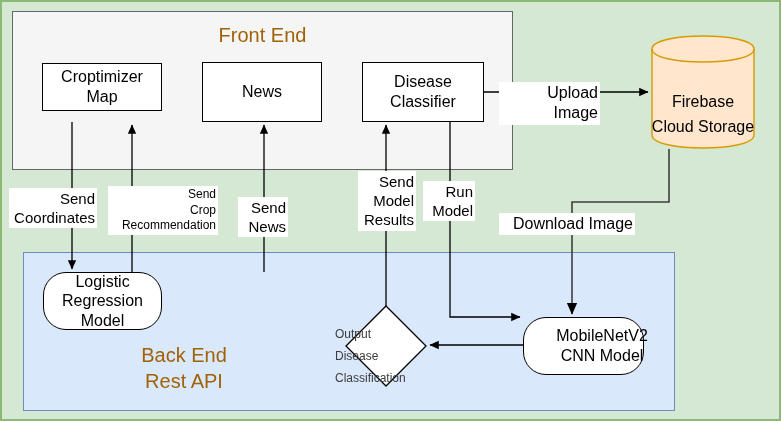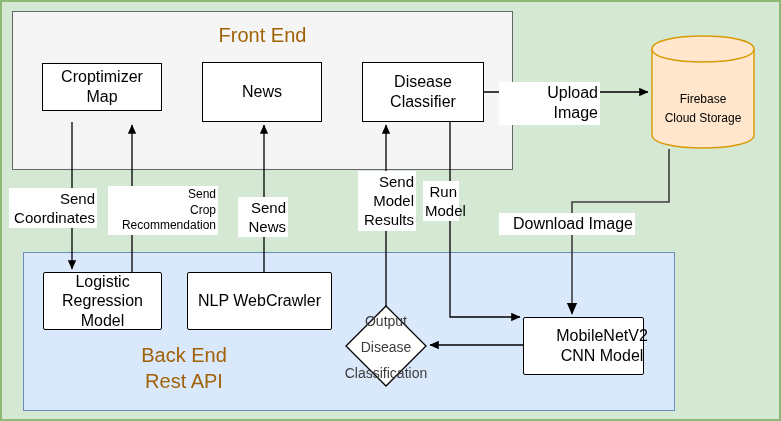--- a/index.html
+++ b/index.html
@@ -29,55 +29,55 @@
   }
   .fe-title { left: 10px; top: 20px; width: 501px; }
   .be-title { left: 67px; top: 340px; width: 230px; }
   .node {
     position: absolute; box-sizing: border-box;
     background: #ffffff; border: 1px solid #000000;
     display: flex; align-items: center; justify-content: center;
     text-align: center; font-size: 16px; line-height: 1.22;
     white-space: pre-line; z-index: 2;
   }
-  .rounded { border-radius: 2px; }
+  .rounded { border-radius: 23px; }
   .n-croptimizer { left: 40px;  top: 61px;  width: 120px; height: 48px; }
   .n-news       { left: 200px; top: 60px;  width: 120px; height: 60px; }
   .n-disease    { left: 360px; top: 60px;  width: 122px; height: 60px; }
   .n-logistic   { left: 41px;  top: 270px; width: 119px; height: 58px; }
   .n-nlp        { left: 185px; top: 270px; width: 145px; height: 58px; }
   .n-mobilenet  { left: 521px; top: 315px; width: 121px; height: 58px; padding-left: 37px; }
   .cylinder-wrap { position: absolute; left: 649px; top: 33px; width: 104px; height: 114px; z-index: 2; }
   .cylinder-wrap svg { position: absolute; left: 0; top: 0; }
   .storage-label {
     position: absolute; left: 0; top: 55px; width: 104px;
-    text-align: center; font-size: 12px; line-height: 1.55;
+    text-align: center; font-size: 16px; line-height: 1.55;
     white-space: pre-line; color: #000;
   }
   .diamond-wrap { position: absolute; left: 343px; top: 303px; width: 82px; height: 82px; z-index: 2; }
   .diamond-wrap svg { position: absolute; left: 0; top: 0; }
   .diamond-label {
-    position: absolute; left: -10px; top: 4px; width: 102px;
-    text-align: center; font-size: 14px; line-height: 1.85;
+    position: absolute; left: -10px; top: 18px; width: 102px;
+    font-size: 12px; line-height: 1.85;
     white-space: pre-line; color: #3c3c3c;
   }
   .edges-overlay {
     position: absolute; left: 0; top: 0; width: 781px; height: 421px;
     z-index: 3; pointer-events: none;
   }
   .edge-label {
     position: absolute; background: #ffffff; text-align: right;
     font-size: 15px; line-height: 1.28; white-space: pre-line;
     z-index: 4; color: #000; padding: 1px 2px; box-sizing: border-box;
   }
   .l-send-coordinates { left: 7px;   top: 186px; width: 88px; }
   .l-send-crop        { left: 106px; top: 184px; width: 110px; font-size: 12px; line-height: 1.3; }
   .l-send-news        { left: 236px; top: 195px; width: 50px; }
   .l-send-model       { left: 356px; top: 169px; width: 58px; }
-  .l-run-model        { left: 421px; top: 179px; width: 36px; }
+  .l-run-model        { left: 421px; top: 179px; width: 52px; }
   .l-upload-image     { left: 497px; top: 80px;  width: 101px; font-size: 16px; }
   .l-download-image   { left: 497px; top: 211px; width: 136px; font-size: 16px; padding-left: 11px; }
 </style>
 </head>
 <body>
 
 <div class="canvas">
 
   <div class="container-box front-end-box"></div>
   <div class="container-box back-end-box"></div>
@@ -88,21 +88,20 @@
 
   <div class="node n-croptimizer">Croptimizer
 Map</div>
   <div class="node n-news">News</div>
   <div class="node n-disease">Disease
 Classifier</div>
 
   <div class="node rounded n-logistic">Logistic
 Regression
 Model</div>
-  <div class="node rounded n-nlp">NLP WebCrawler</div>
   <div class="node rounded n-mobilenet">MobileNetV2
 CNN Model</div>
 
   <div class="diamond-wrap">
     <svg width="82" height="82" viewBox="0 0 82 82">
       <polygon points="41,1 81,41 41,81 1,41" fill="#ffffff" stroke="#000000" stroke-width="1.3"></polygon>
     </svg>
     <div class="diamond-label">Output
 Disease
 Classification</div>

